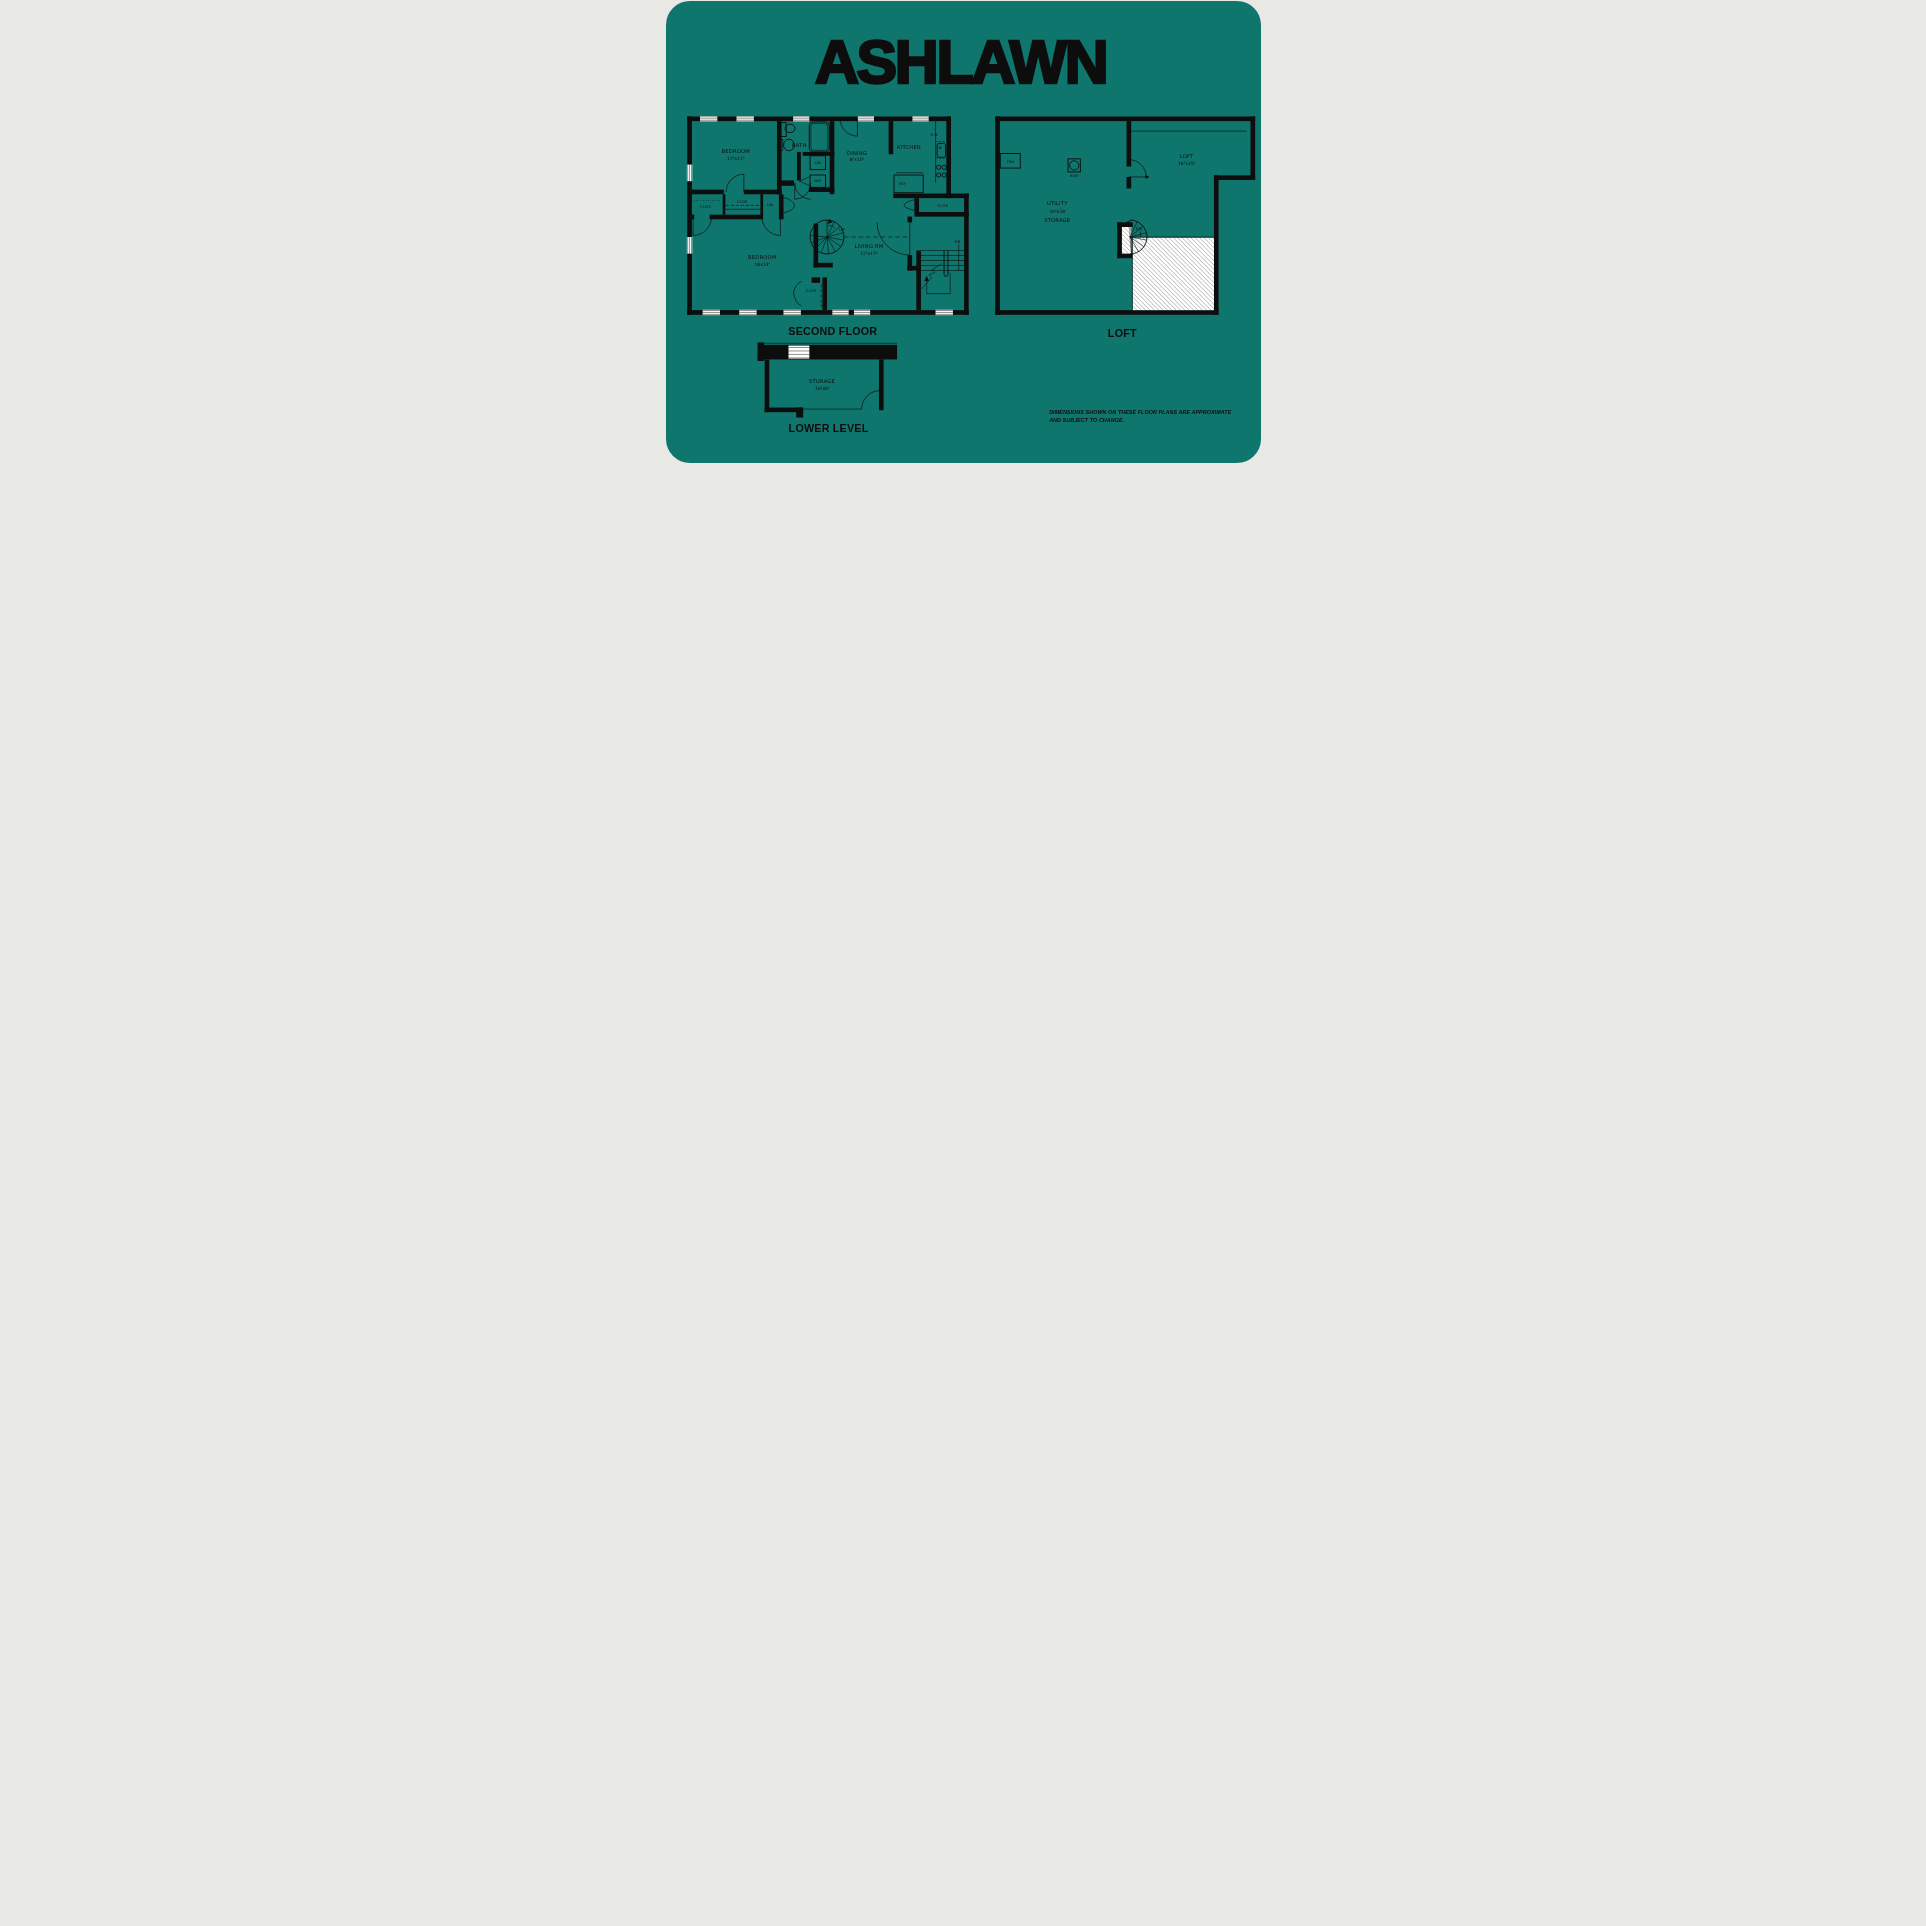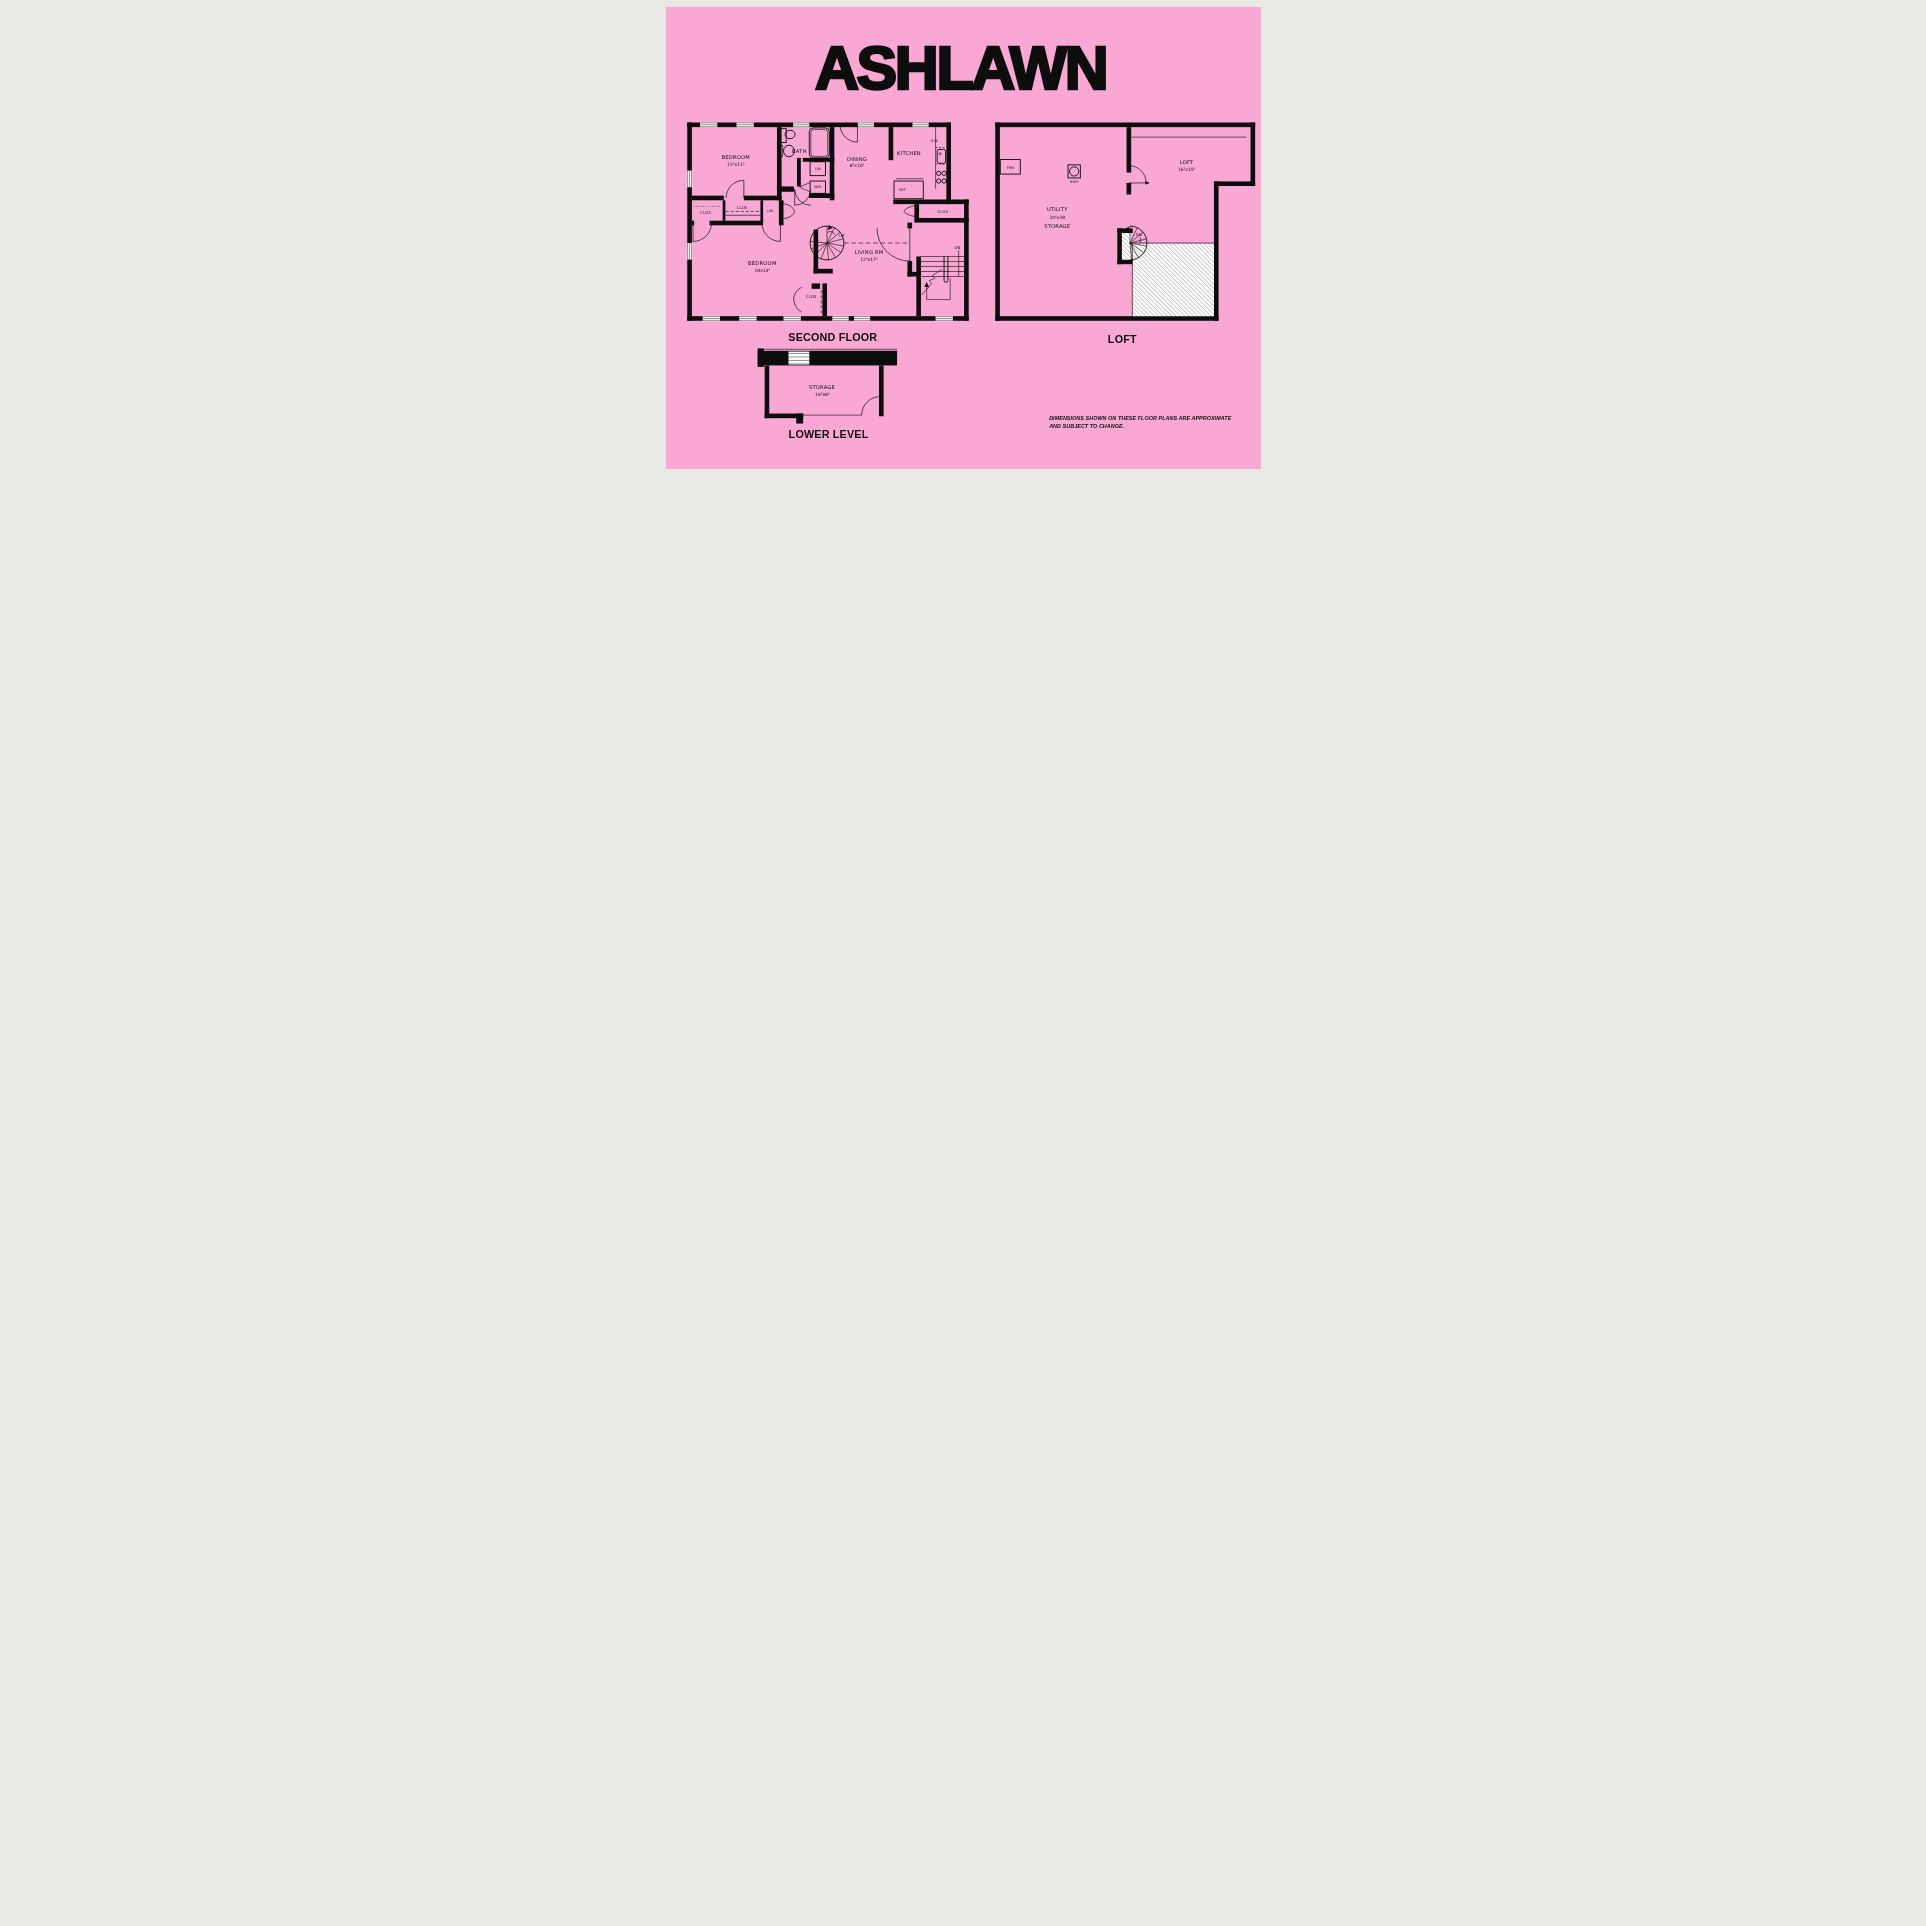--- a/index.html
+++ b/index.html
@@ -1,17 +1,17 @@
 <!DOCTYPE html>
 <html style="font-size:6.2px"><head>
 <meta charset="utf-8">
 <style>
   html,body{margin:0;padding:0;background:#e8e8e4;}
-  .page{width:595px;height:462px;background:#f9a8d4;margin:7px auto;position:relative;
-        font-family:"DejaVu Sans", sans-serif;}
+  .page{width:595px;height:462px;background:#0f766e;margin:1px auto;position:relative;
+        font-family:"DejaVu Sans", sans-serif;border-radius:24px;}
   svg{display:block;}
   text{fill:#0d0d0d;}
   .main-title{font-family:"Liberation Sans", sans-serif;font-weight:bold;font-size:158px;
               letter-spacing:-6px;stroke:#0d0d0d;stroke-width:7px;paint-order:stroke;}
   .room{font-size:13.5px;letter-spacing:0.5px;}
   .dims{font-size:11.5px;}
   .small{font-size:9.8px;letter-spacing:0.5px;}
   .tiny{font-size:9px;}
   .plan-title{font-family:"Liberation Sans", sans-serif;font-weight:bold;font-size:28px;letter-spacing:0.5px;}
   .note-text{font-family:"Liberation Sans", sans-serif;font-weight:bold;font-style:italic;font-size:14px;letter-spacing:0.2px;}

